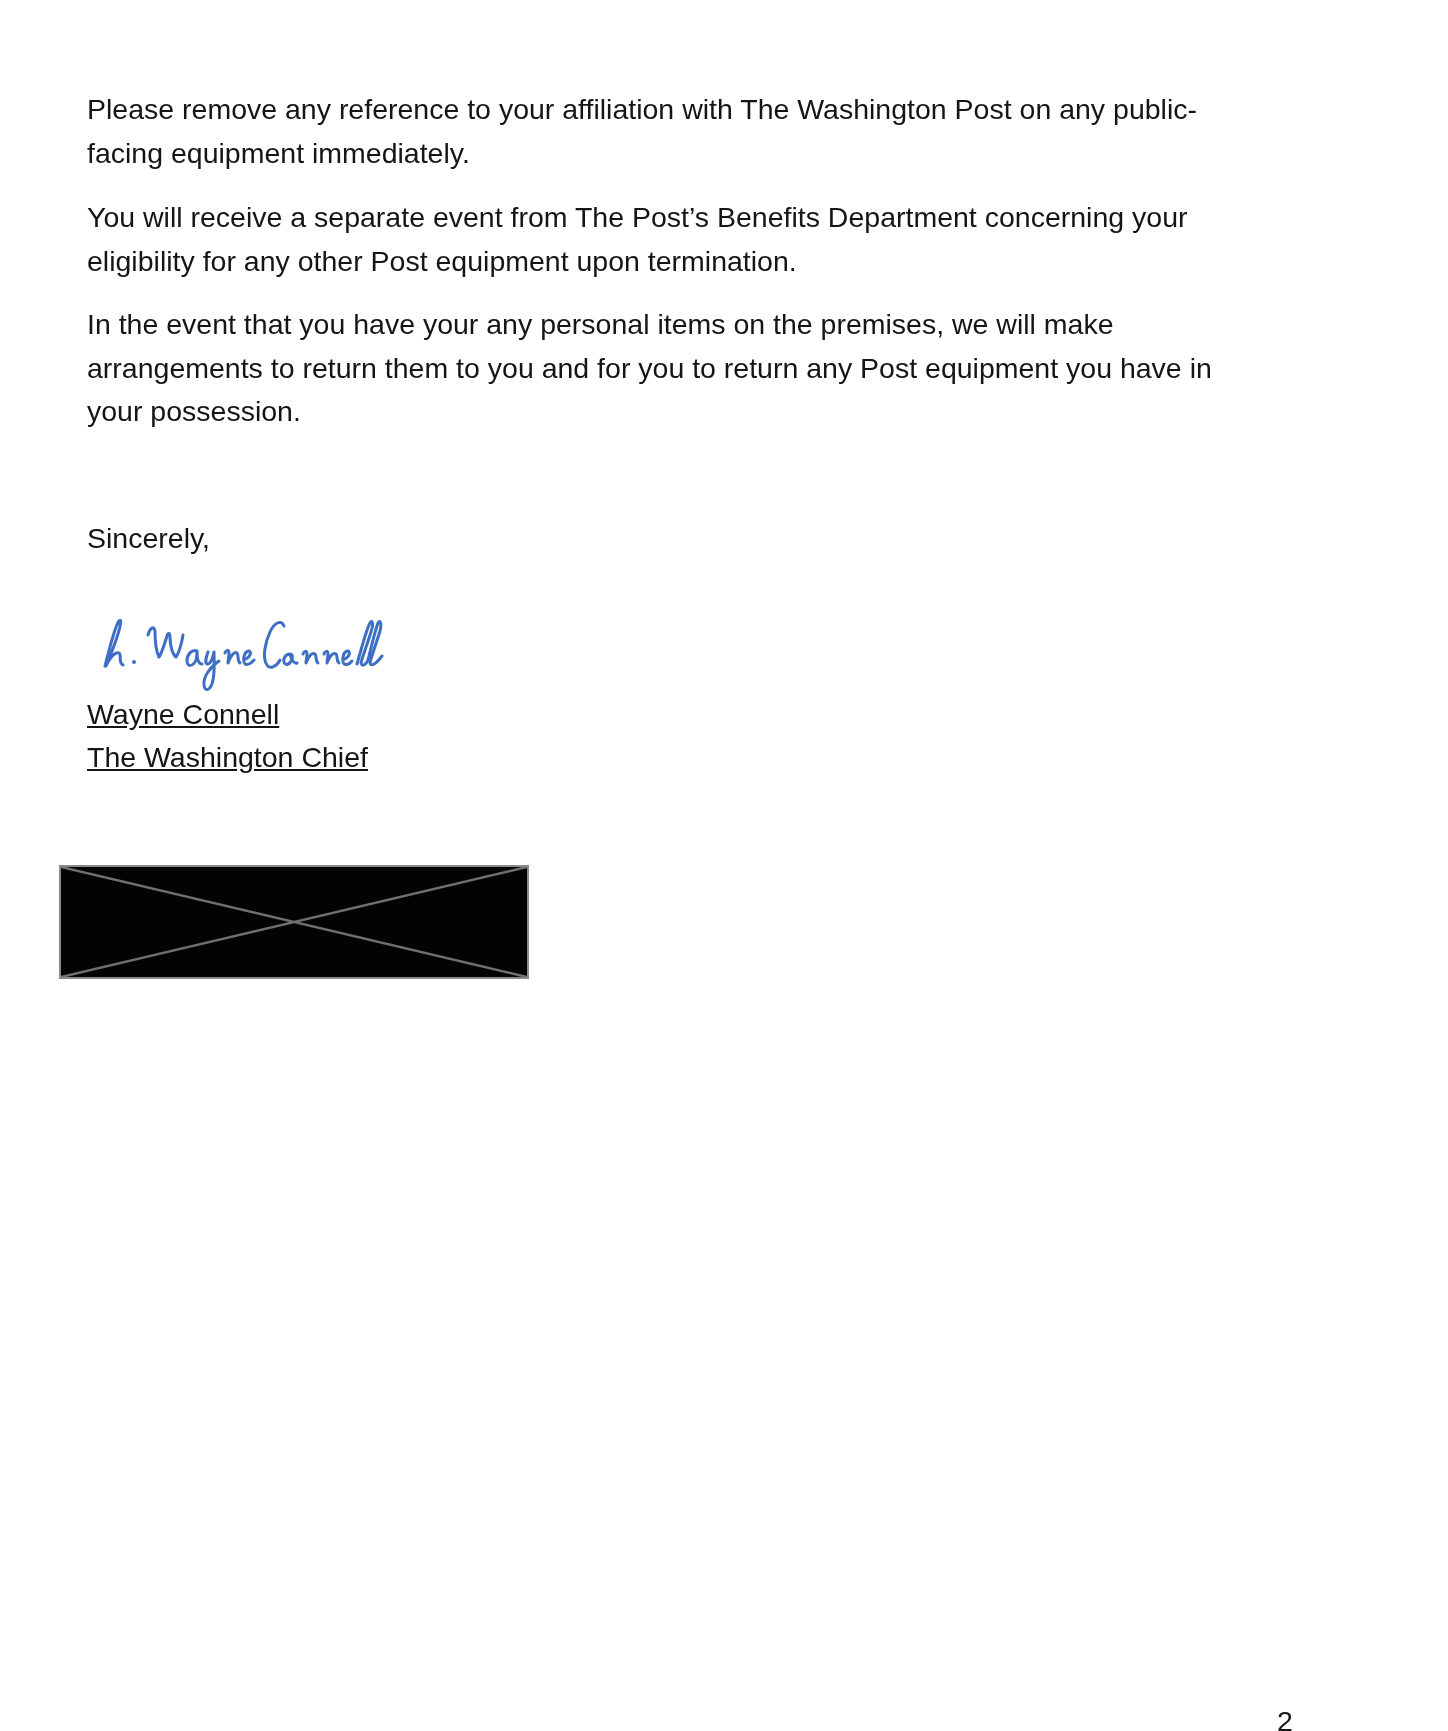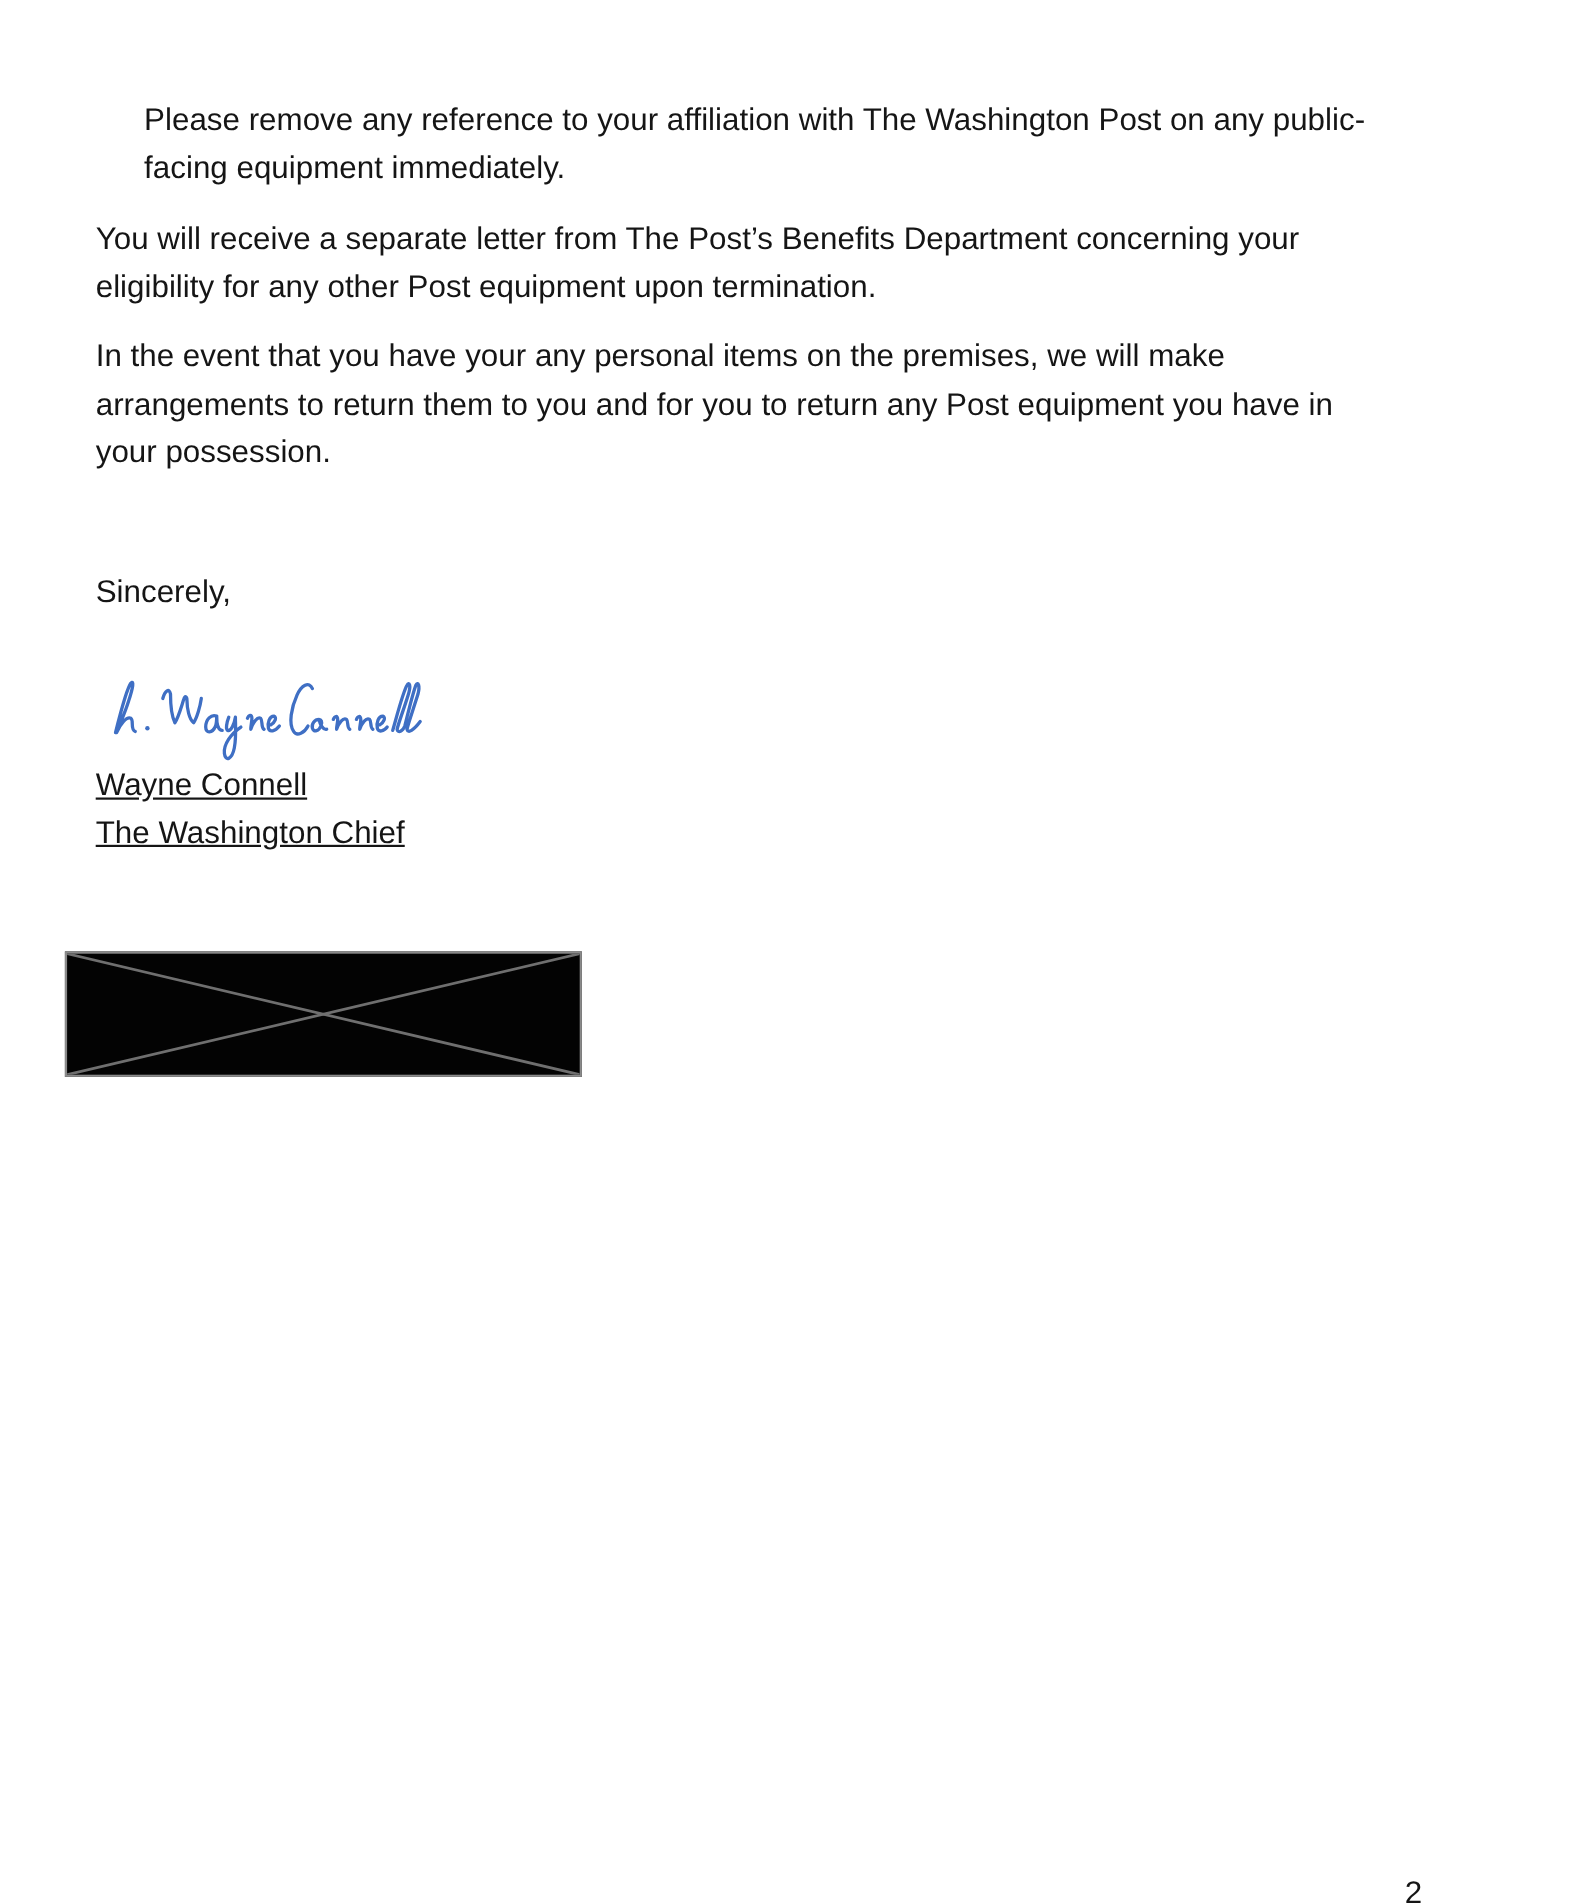--- a/index.html
+++ b/index.html
@@ -18,21 +18,21 @@
   .block {
     position: absolute;
     left: 87px;
     font-size: 28.5px;
     line-height: 43.5px;
     color: #151515;
   }
   .line {
     white-space: nowrap;
   }
-  #para-1 { top: 88px; margin-left: 44px; }
+  #para-1 { top: 88px; }
   #para-2 { top: 196px; }
   #para-3 { top: 303px; }
   #closing { top: 517px; }
   #signature-wrap {
     position: absolute;
     left: 98px;
     top: 610px;
     width: 290px;
     height: 88px;
     color: var(--ink, #3f6fc4);
@@ -75,21 +75,21 @@
 <body>
 
 <div>
 
   <div class="block" id="para-1">
     <div class="line">Please remove any reference to your affiliation with The Washington Post on any public-</div>
     <div class="line">facing equipment immediately.</div>
   </div>
 
   <div class="block" id="para-2">
-    <div class="line">You will receive a separate letter from The Post’s Benefits Department concerning your</div>
+    <div class="line">You will receive a separate event from The Post’s Benefits Department concerning your</div>
     <div class="line">eligibility for any other Post equipment upon termination.</div>
   </div>
 
   <div class="block" id="para-3">
     <div class="line">In the event that you have your any personal items on the premises, we will make</div>
     <div class="line">arrangements to return them to you and for you to return any Post equipment you have in</div>
     <div class="line">your possession.</div>
   </div>
 
   <div class="block" id="closing">Sincerely,</div>

